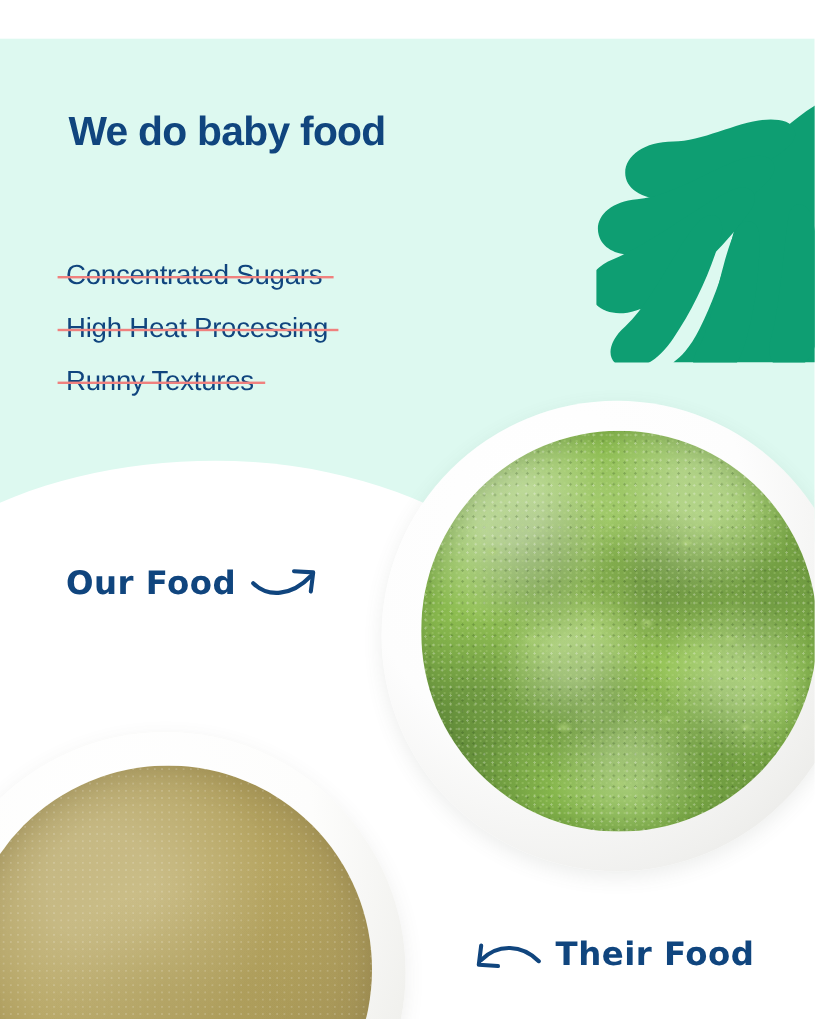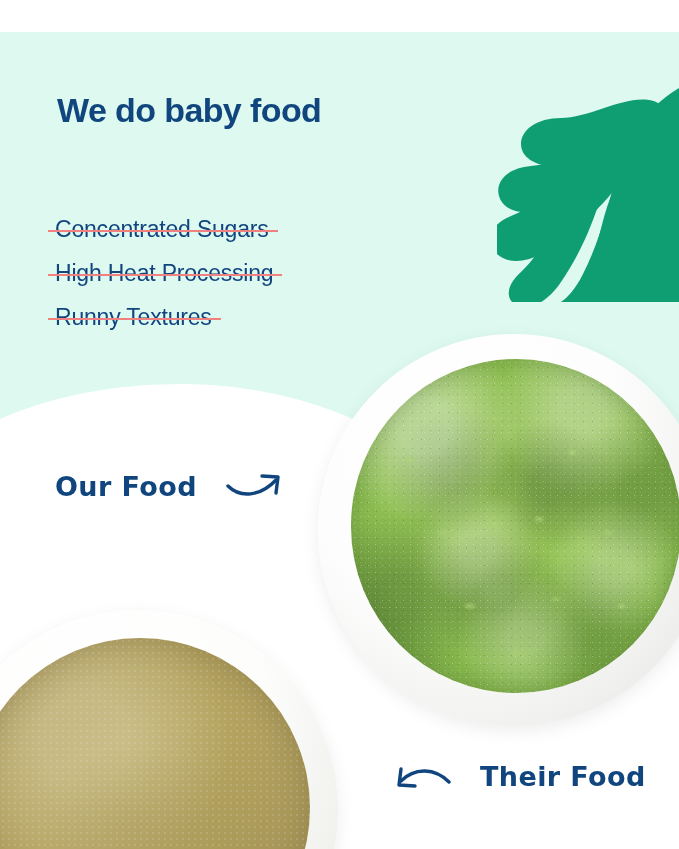--- a/index.html
+++ b/index.html
@@ -202,35 +202,35 @@
     opacity: 0.30;
     background-image: radial-gradient(rgba(255,255,255,0.6) 0.6px, transparent 1px);
     background-size: 6px 6px;
   }
 
   
   .callout {
     position: absolute;
     display: flex;
     align-items: center;
-    gap: 29px;
+    gap: 12px;
     color: #10457e;
   }
   .callout-text {
     font-family: "DejaVu Sans", sans-serif;
     font-size: 27px;
     font-weight: 700;
     letter-spacing: 0.4px;
     line-height: 1;
     white-space: nowrap;
   }
   .callout-arrow svg { display: block; }
 
   .callout-ours  { left: 55px;  top: 437px; }
-  .callout-theirs{ left: 393px; top: 727px; }
+  .callout-theirs{ left: 393px; top: 746px; }
 </style>
 </head>
 <body>
 
 <div id="ad-root">
 
   <div class="bg-mint"></div>
   <div class="bg-white-lower"></div>
   <div class="bg-white-curve"></div>
 

